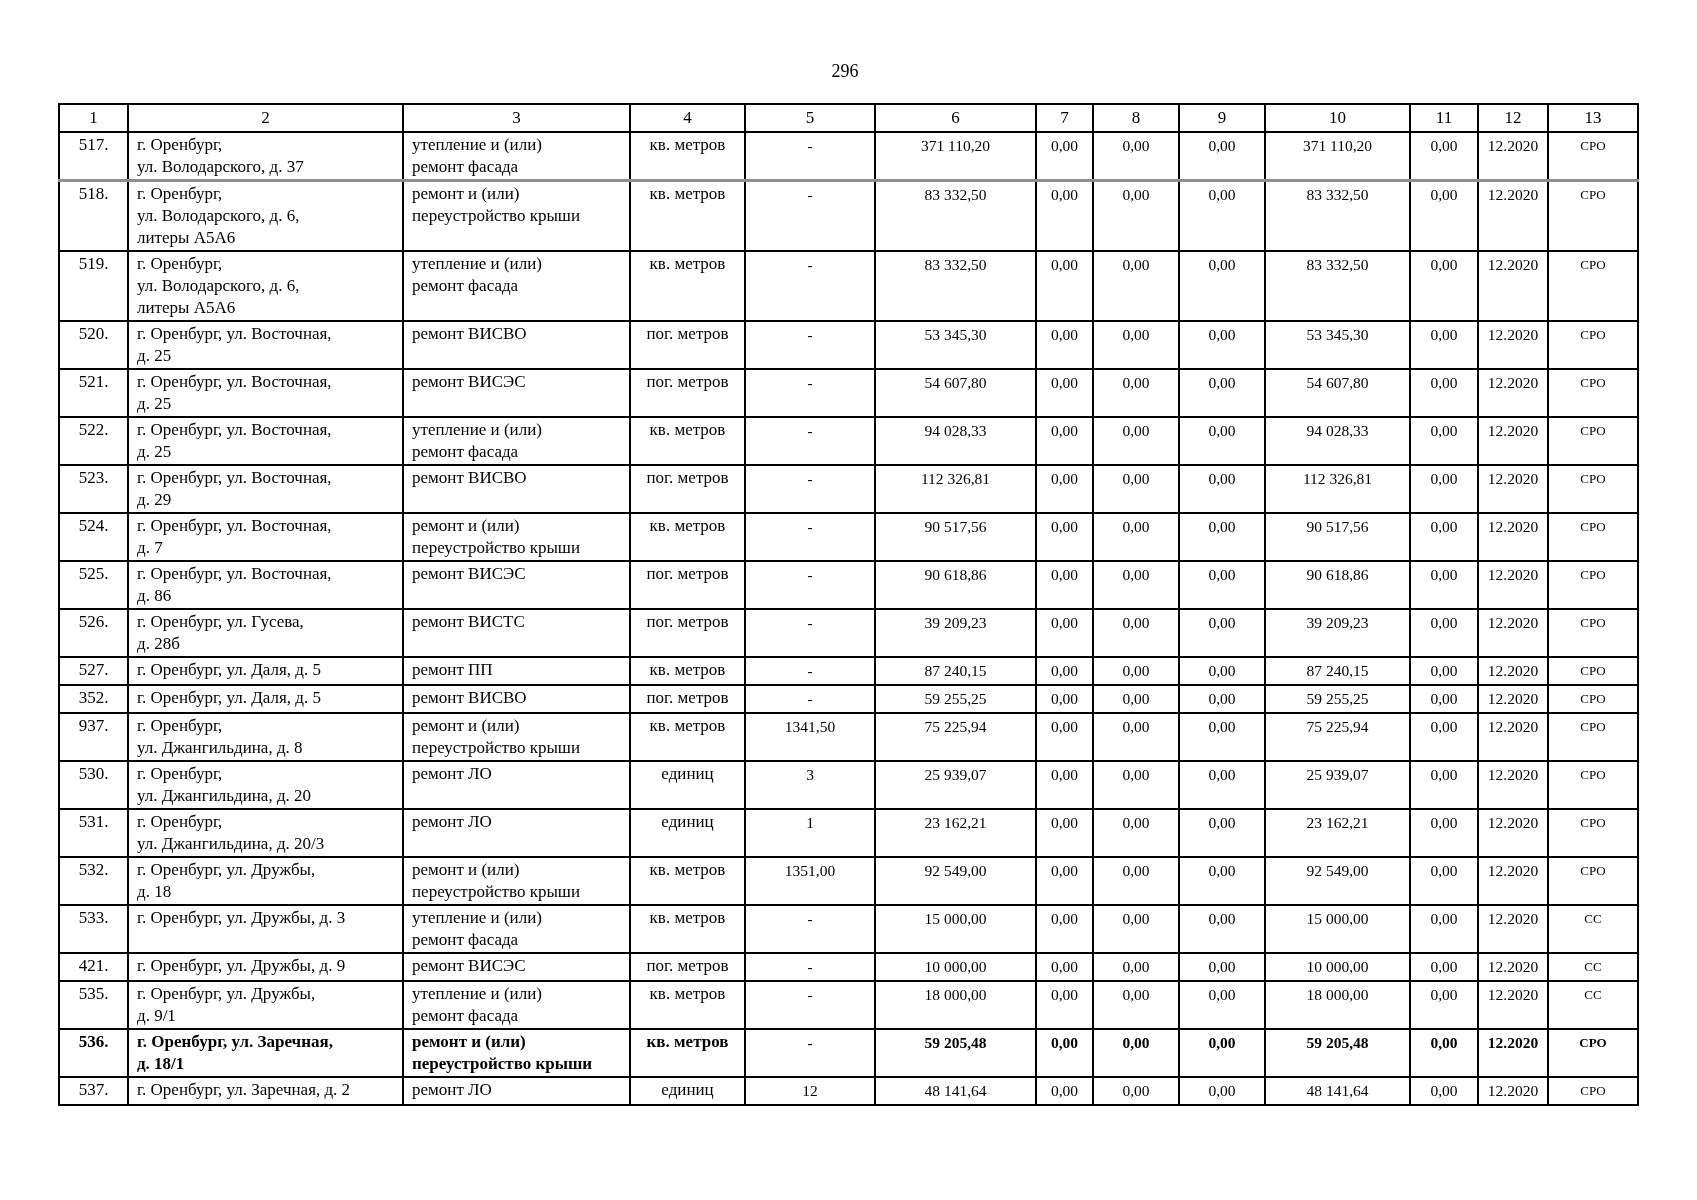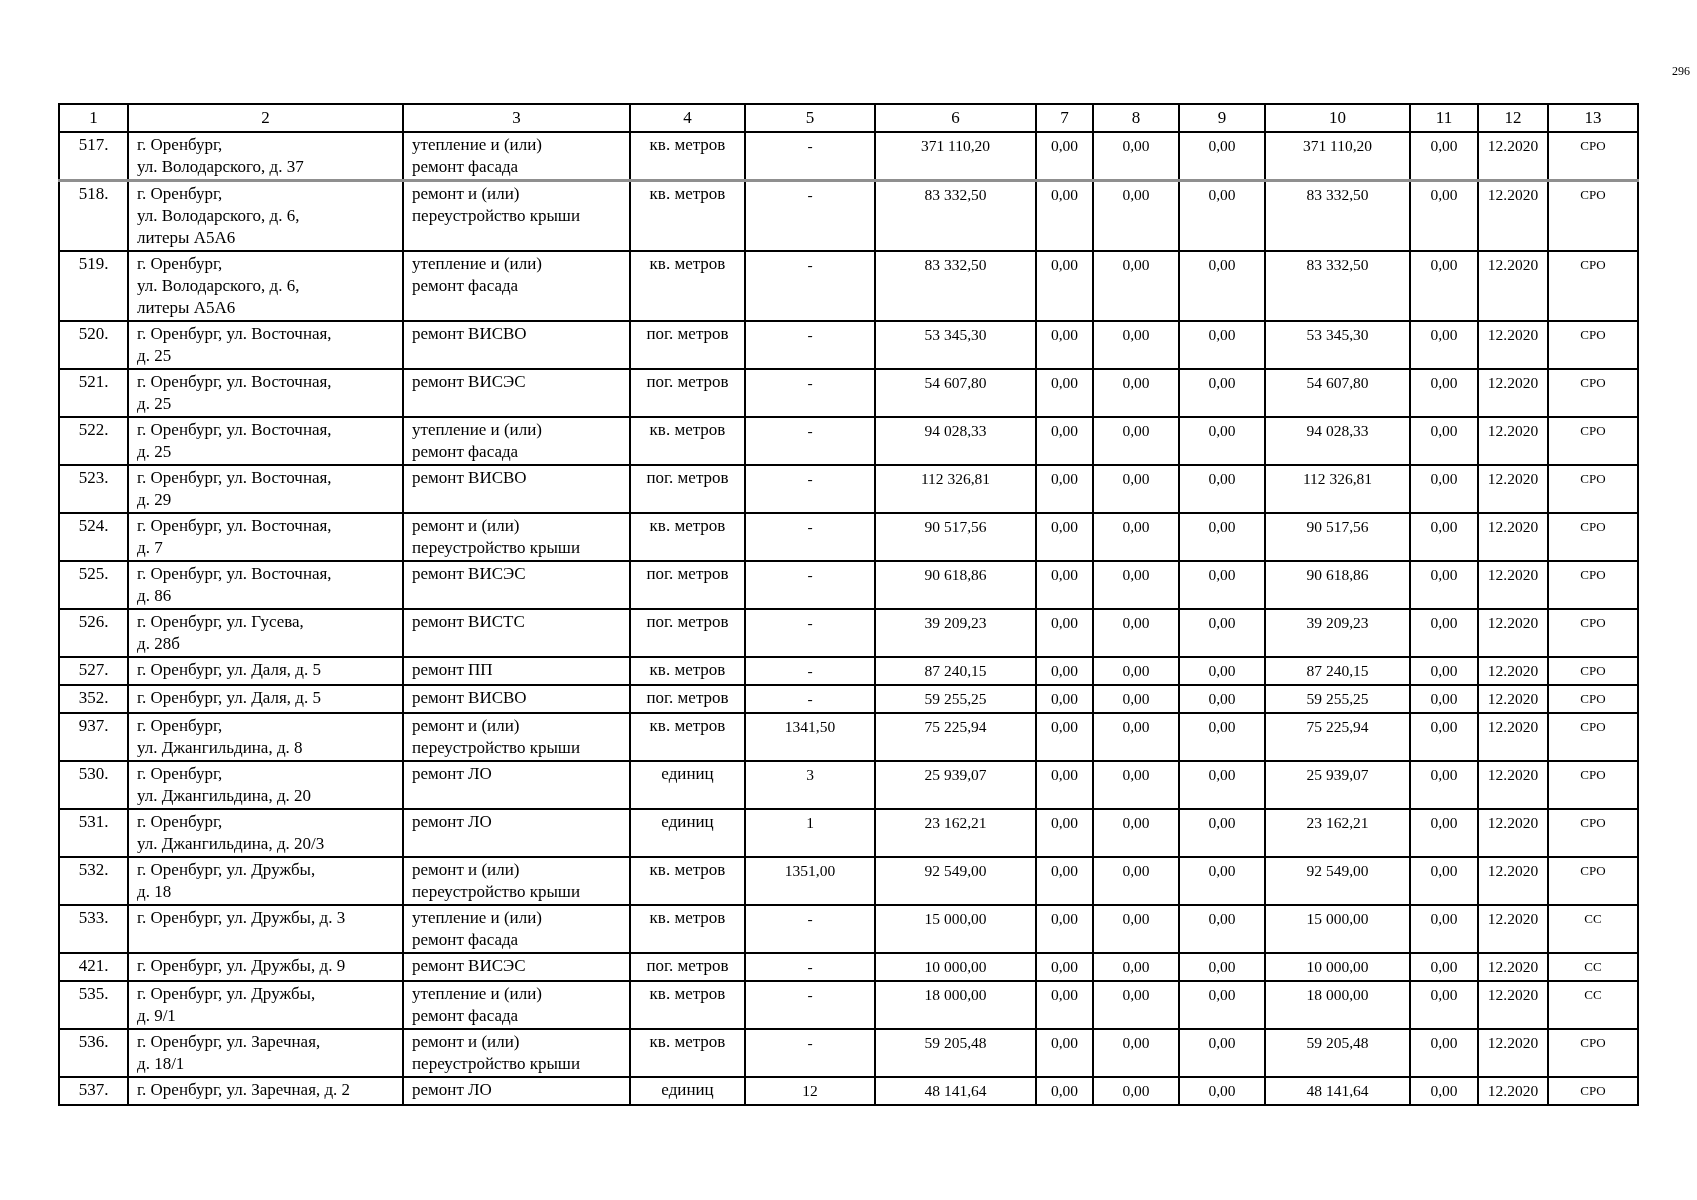--- a/index.html
+++ b/index.html
@@ -14,22 +14,22 @@
     background: #ffffff;
     color: #000000;
     font-family: "Liberation Serif", "DejaVu Serif", serif;
     overflow: hidden;
   }
   .page-number {
     position: absolute;
     top: 60px;
     left: 0;
     width: 1690px;
-    text-align: right;
-    font-size: 12px;
+    text-align: center;
+    font-size: 18px;
     line-height: 22px;
   }
   table.doc-table {
     position: absolute;
     left: 58px;
     top: 103px;
     width: 1574px;
     border-collapse: collapse;
     table-layout: fixed;
   }
@@ -504,21 +504,21 @@
           <td class="sm">-</td>
           <td class="sm">18 000,00</td>
           <td class="sm">0,00</td>
           <td class="sm">0,00</td>
           <td class="sm">0,00</td>
           <td class="sm">18 000,00</td>
           <td class="sm">0,00</td>
           <td class="sm">12.2020</td>
           <td class="c-status">СС</td>
         </tr>
-        <tr style="height: 47px;">
+        <tr style="height: 47px; font-weight: bold;">
           <td class="c-num">536.</td>
           <td class="c-addr">
             <div class="line">г. Оренбург, ул. Заречная,</div>
             <div class="line">д. 18/1</div>
           </td>
           <td class="c-work">
             <div class="line">ремонт и (или)</div>
             <div class="line">переустройство крыши</div>
           </td>
           <td class="c-unit">кв. метров</td>

